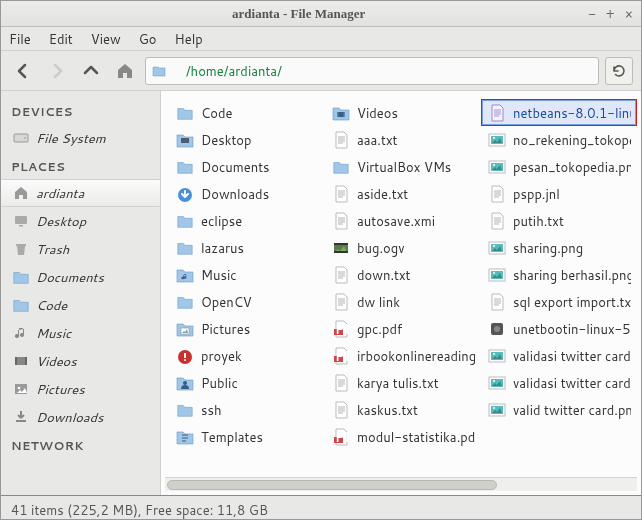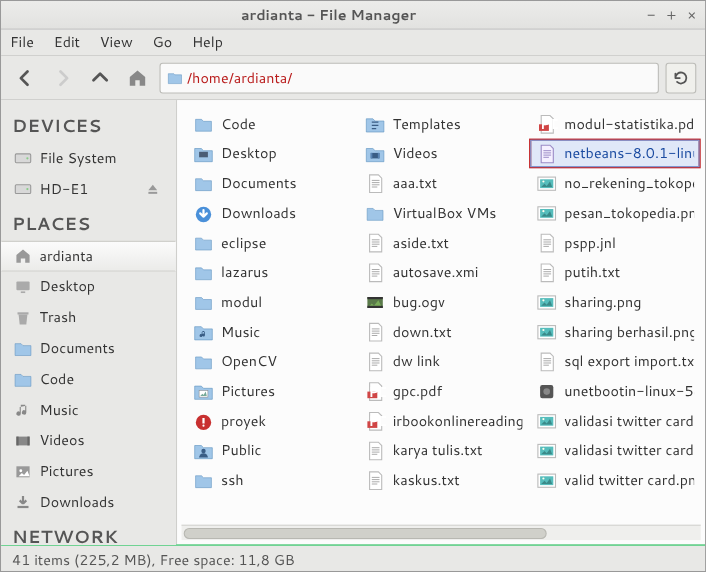--- a/index.html
+++ b/index.html
@@ -1,32 +1,32 @@
 <!DOCTYPE html>
 <html><head>
 <meta charset="utf-8">
 <style>
 * { box-sizing: border-box; margin: 0; padding: 0; font-family: "Droid Sans", "Cantarell", sans-serif; font-size: 13px; }
 body { width: 642px; height: 520px; background: #e8e8e6; border: 1px solid #999; display: flex; flex-direction: column; overflow: hidden; }
 .titlebar { height: 26px; background: linear-gradient(#ececea, #e2e2e0); border-bottom: 1px solid #bbb; display: flex; align-items: center; padding: 0 8px; }
-.title { flex: 1; text-align: center; color: #555; font-weight: bold; }
+.title { flex: 1; text-align: center; color: #555; font-weight: bold; font-family: Liberation Serif, serif; }
 .winbtns { display: flex; gap: 10px; color: #666; font-size: 14px; }
 .winbtn { cursor: pointer; }
 .menubar { height: 24px; background: #e8e8e6; border-bottom: 1px solid #d0d0ce; display: flex; align-items: center; padding: 0 8px; }
 .menuitem { margin-right: 18px; color: #333; }
 .toolbar { height: 40px; background: #e8e8e6; border-bottom: 1px solid #d0d0ce; display: flex; align-items: center; padding: 0 8px; gap: 6px; }
 .tbtn { width: 28px; height: 28px; display: flex; align-items: center; justify-content: center; border-radius: 3px; color: #555; }
 .tbtn.disabled { color: #bbb; }
 .pathbox { flex: 1; height: 28px; background: #fafafa; border: 1px solid #bcbcb8; border-radius: 3px; display: flex; align-items: center; padding: 0 6px; gap: 4px; color: #333; }
-.pathfield { flex: 1; border: none; background: transparent; outline: none; font-size: 13px; color: #b91c1c; }
+.pathfield { flex: 1; border: none; background: transparent; outline: none; font-size: 13px; color: #15803d; margin-left: 16px; }
 .reloadbtn { width: 28px; height: 28px; display: flex; align-items: center; justify-content: center; color: #555; border: 1px solid #bcbcb8; border-radius: 3px; background: #f0f0ec; }
 .body { flex: 1; display: flex; overflow: hidden; }
 .sidebar { width: 160px; background: #e8e8e6; border-right: 1px solid #cfcfcc; overflow-y: auto; padding: 6px 0; }
-.section-header { padding: 6px 10px 4px; font-weight: bold; color: #555; letter-spacing: .3px; font-size: 16px; }
-.sideitem { display: flex; align-items: center; padding: 4px 10px; gap: 6px; color: #333; border: 1px solid transparent; }
+.section-header { padding: 6px 10px 4px; font-weight: bold; color: #555; letter-spacing: .3px; font-size: 12px; }
+.sideitem { display: flex; align-items: flex-end; padding: 4px 10px; gap: 6px; color: #333; border: 1px solid transparent; font-style: italic; }
 .sideitem.selected { background: linear-gradient(#fbfbfb, #ebebe9); border-top: 1px solid #d0d0cc; border-bottom: 1px solid #d0d0cc; }
 .sideicon { width: 18px; height: 18px; display: flex; align-items: center; justify-content: center; color: #888; }
 .side-label { flex: 1; }
 .eject { width: 16px; color: #999; }
 .main { flex: 1; background: #fcfcfc; display: flex; flex-direction: column; overflow: hidden; }
 .files { flex: 1; padding: 8px 4px 4px 8px; display: flex; flex-direction: column; flex-wrap: wrap; align-content: flex-start; gap: 0; overflow: hidden; position: relative; }
 .file { width: 156px; height: 27px; display: flex; align-items: center; gap: 6px; padding: 1px 4px; color: #333; overflow: hidden; border: 2px solid transparent; }
 .file.selected { background: #e0e8f8; border: 2px solid #c52020; outline: 1px solid #7aa0e0; outline-offset: -2px; }
 .file.selected .flabel { color: #1a4aa0; }
 .ficon { width: 20px; height: 20px; flex-shrink: 0; display: flex; align-items: center; justify-content: center; }
@@ -96,35 +96,20 @@
     <div id="devices-list">
         <div class="sideitem">
           <span class="sideicon">
             <svg width="18" height="18" viewBox="0 0 18 18">
               <rect x="2" y="5" width="14" height="8" rx="1" fill="#d8d8d8" stroke="#999"></rect>
               <circle cx="13" cy="9" r="1" fill="#8c8"></circle>
             </svg>
           </span>
           <span class="side-label">File System</span>
         </div>
-        <div class="sideitem">
-          <span class="sideicon">
-            <svg width="18" height="18" viewBox="0 0 18 18">
-              <rect x="2" y="5" width="14" height="8" rx="1" fill="#d8d8d8" stroke="#999"></rect>
-              <circle cx="13" cy="9" r="1" fill="#8c8"></circle>
-            </svg>
-          </span>
-          <span class="side-label">HD-E1</span>
-          <span class="eject">
-            <svg width="12" height="12" viewBox="0 0 12 12">
-              <path d="M6 2l4 5H2z" fill="#999"></path>
-              <rect x="2" y="8.5" width="8" height="1.8" fill="#999"></rect>
-            </svg>
-          </span>
-        </div>
       </div>
     <div class="section-header">PLACES</div>
     <div id="places-list">
         <div class="sideitem selected">
           <span class="sideicon">
             <svg width="16" height="16" viewBox="0 0 16 16">
               <path d="M2 7l6-5 6 5v7h-4v-4H6v4H2z" fill="#999"></path>
             </svg>
           </span>
           <span class="side-label">ardianta</span>
@@ -247,28 +232,20 @@
           </span>
           <span class="flabel">eclipse</span>
         </div>
         <div class="file">
           <span class="ficon">
             <svg width="18" height="18" viewBox="0 0 20 20">
               <path d="M2 5h6l2 2h8v10H2z" fill="#a0c6e8" stroke="#6597c2" stroke-width="0.6"></path>
             </svg>
           </span>
           <span class="flabel">lazarus</span>
-        </div>
-        <div class="file">
-          <span class="ficon">
-            <svg width="18" height="18" viewBox="0 0 20 20">
-              <path d="M2 5h6l2 2h8v10H2z" fill="#a0c6e8" stroke="#6597c2" stroke-width="0.6"></path>
-            </svg>
-          </span>
-          <span class="flabel">modul</span>
         </div>
         <div class="file">
           <span class="ficon">
             <svg width="20" height="20" viewBox="0 0 20 20">
               <path d="M2 5h6l2 2h8v10H2z" fill="#a0c6e8" stroke="#6597c2" stroke-width="0.6"></path>
               <path d="M9 9v4a1.3 1.3 0 1 1-.7-1.1V10l3-.5v3a1.3 1.3 0 1 1-.7-1.1V9z" fill="#3a5d85"></path>
             </svg>
           </span>
           <span class="flabel">Music</span>
         </div>

